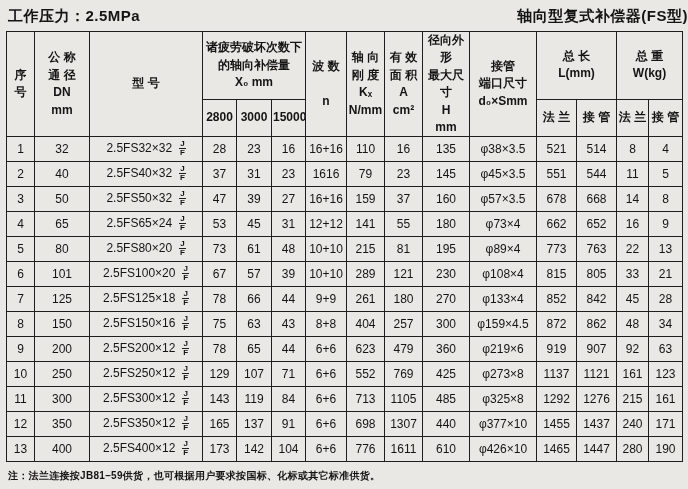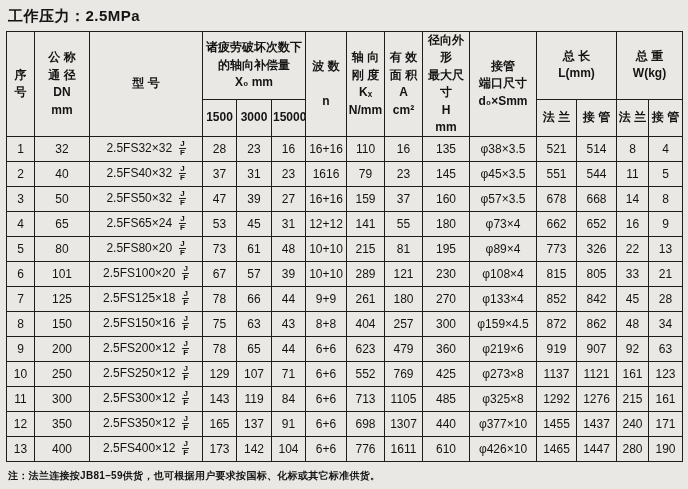--- a/index.html
+++ b/index.html
@@ -48,20 +48,21 @@
   .note {
     font-size: 10px; font-weight: bold;
     padding: 7px 8px 0 8px; letter-spacing: 0.3px;
   }
 </style>
 </head>
 <body>
 
 <div class="titlebar">
   <span class="title-left">工作压力：2.5MPa</span>
+  <span class="title-right">轴向型复式补偿器(FS型)</span>
 </div>
 
 <table class="spec">
   <colgroup>
     <col style="width:28px">
       <col style="width:55px">
       <col style="width:113px">
     <col style="width:34px">
       <col style="width:35px">
       <col style="width:34px">
@@ -104,21 +105,21 @@
 mm</th>
       <th rowspan="2">接管
 端口尺寸
 d₀×Smm</th>
       <th colspan="2">总 长
 L(mm)</th>
       <th colspan="2">总 重
 W(kg)</th>
     </tr>
     <tr class="h2">
-      <th>1500</th>
+      <th>2800</th>
       <th>3000</th>
       <th>15000</th>
       <th>法 兰</th>
       <th>接 管</th>
       <th>法 兰</th>
       <th>接 管</th>
     </tr>
   </thead>
   <tbody>
 
@@ -215,21 +216,21 @@
           </span></td>
         <td>73</td>
         <td>61</td>
         <td>48</td>
         <td>10+10</td>
         <td>215</td>
         <td>81</td>
         <td>195</td>
         <td>φ89×4</td>
         <td>773</td>
-        <td>326</td>
+        <td>763</td>
         <td>22</td>
         <td>13</td>
       </tr>
 
       <tr>
         <td>6</td>
         <td>101</td>
         <td class="model-cell"><span>2.5FS100×20</span><span class="jf">
             <b>J</b>
             <b>F</b>

